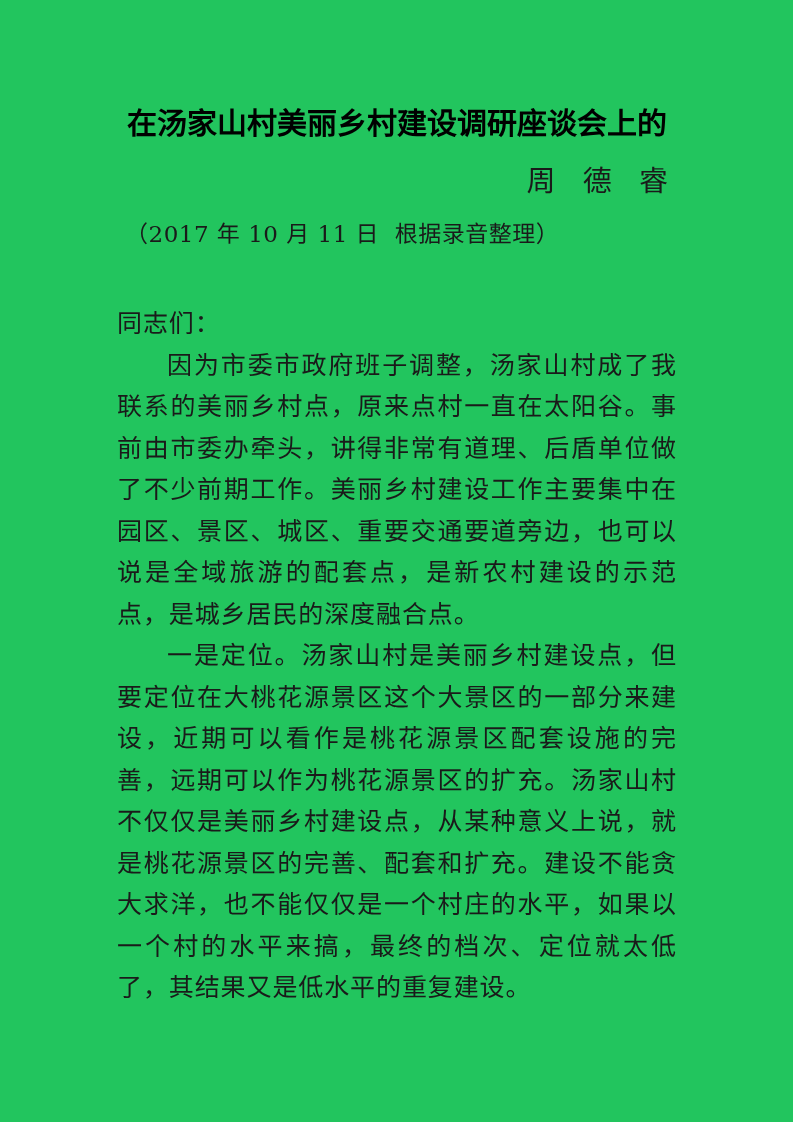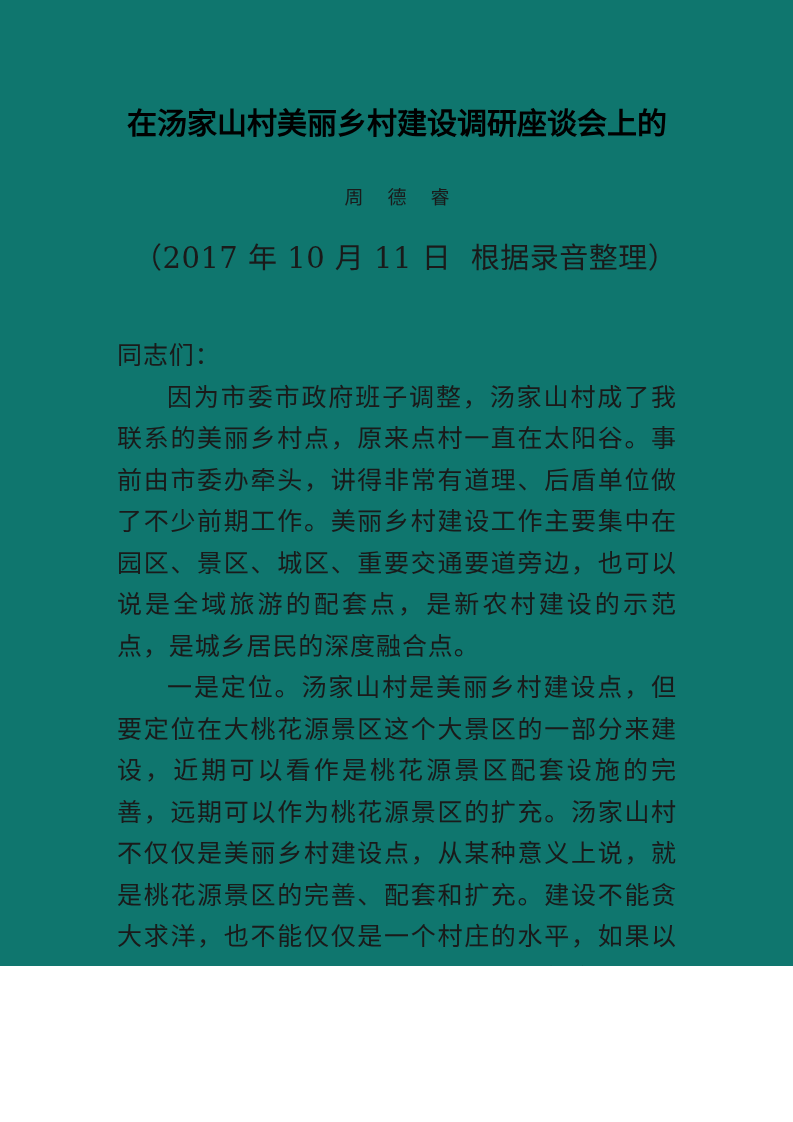--- a/index.html
+++ b/index.html
@@ -11,23 +11,23 @@
 
   body {
     font-family: "DejaVu Serif", "Liberation Serif", serif;
     color: #1a1a1a;
     -webkit-font-smoothing: antialiased;
   }
 
   .page {
     position: relative;
     width: 793px;
-    height: 966px;
+    height: 1122px;
     margin: 0 auto;
-    background: #0f766e;
+    background: #22c55e;
     overflow: hidden;
     box-sizing: border-box;
   }
 
   
   .content {
     position: absolute;
     left: 117px;
     top: 0;
     width: 560px;
@@ -46,38 +46,38 @@
     color: #000000;
   }
 
   .doc-title .title-line {
     display: block;
     white-space: nowrap;
   }
 
   
   .doc-author {
-    margin: 16px;
+    margin: 0;
     padding-top: 20px;
-    text-align: center;
+    text-align: right;
     font-family: "DejaVu Serif", "Liberation Serif", serif;
-    font-size: 19px;
+    font-size: 29px;
     line-height: 34px;
     letter-spacing: 9px;
     text-indent: 9px;
     color: #1a1a1a;
   }
 
   
   .doc-dateline {
-    margin: 16px;
+    margin: 8px;
     padding-top: 11px;
     text-align: left;
     font-family: "DejaVu Serif", "Liberation Serif", serif;
-    font-size: 29px;
+    font-size: 23px;
     line-height: 34px;
     letter-spacing: 0.5px;
     color: #1a1a1a;
     white-space: pre;
   }
 
   
   .body-text {
     padding-top: 36px;
   }

